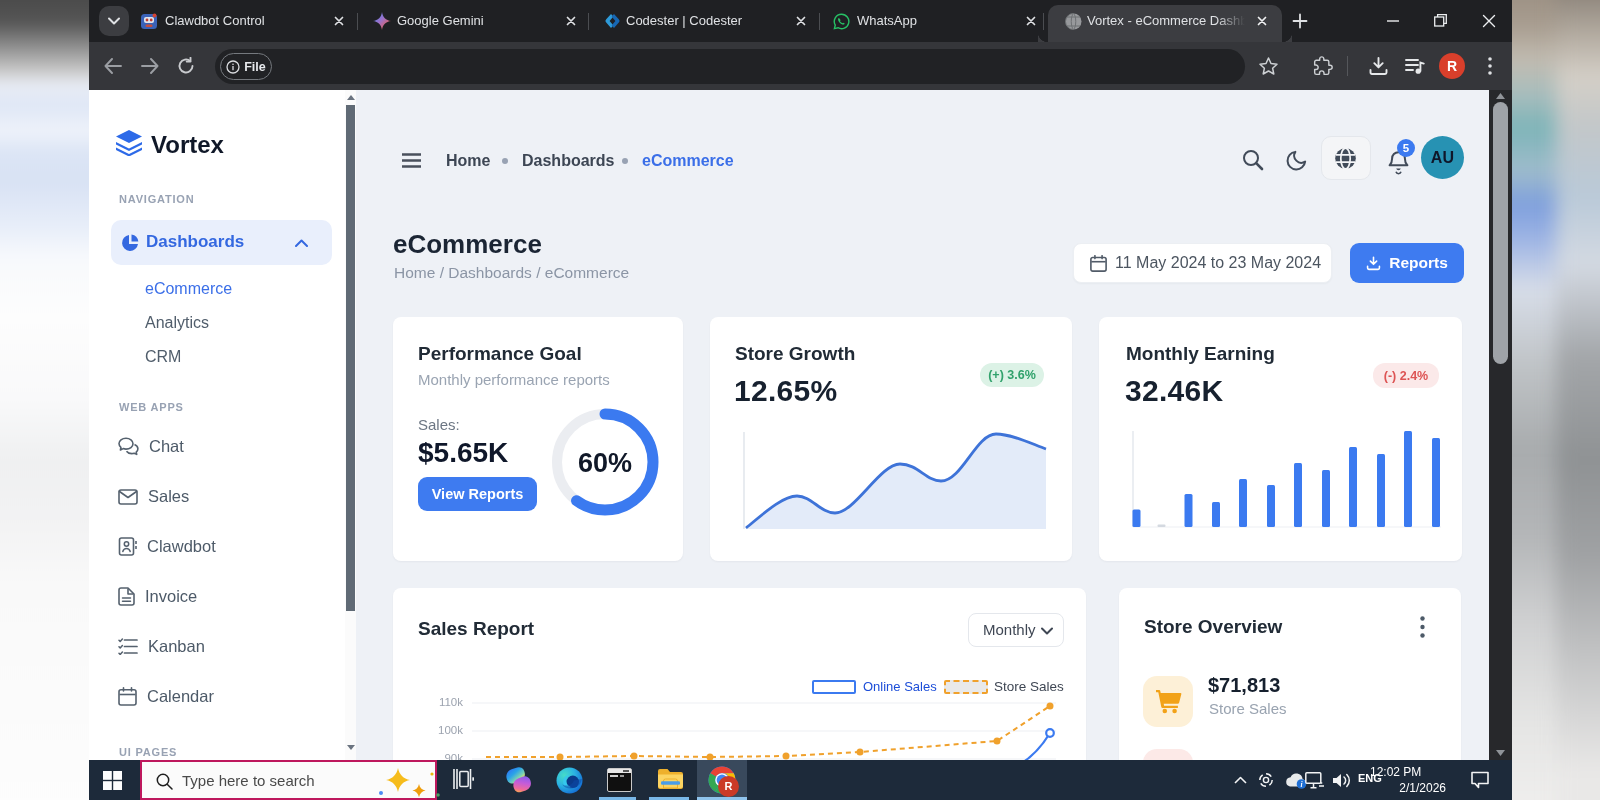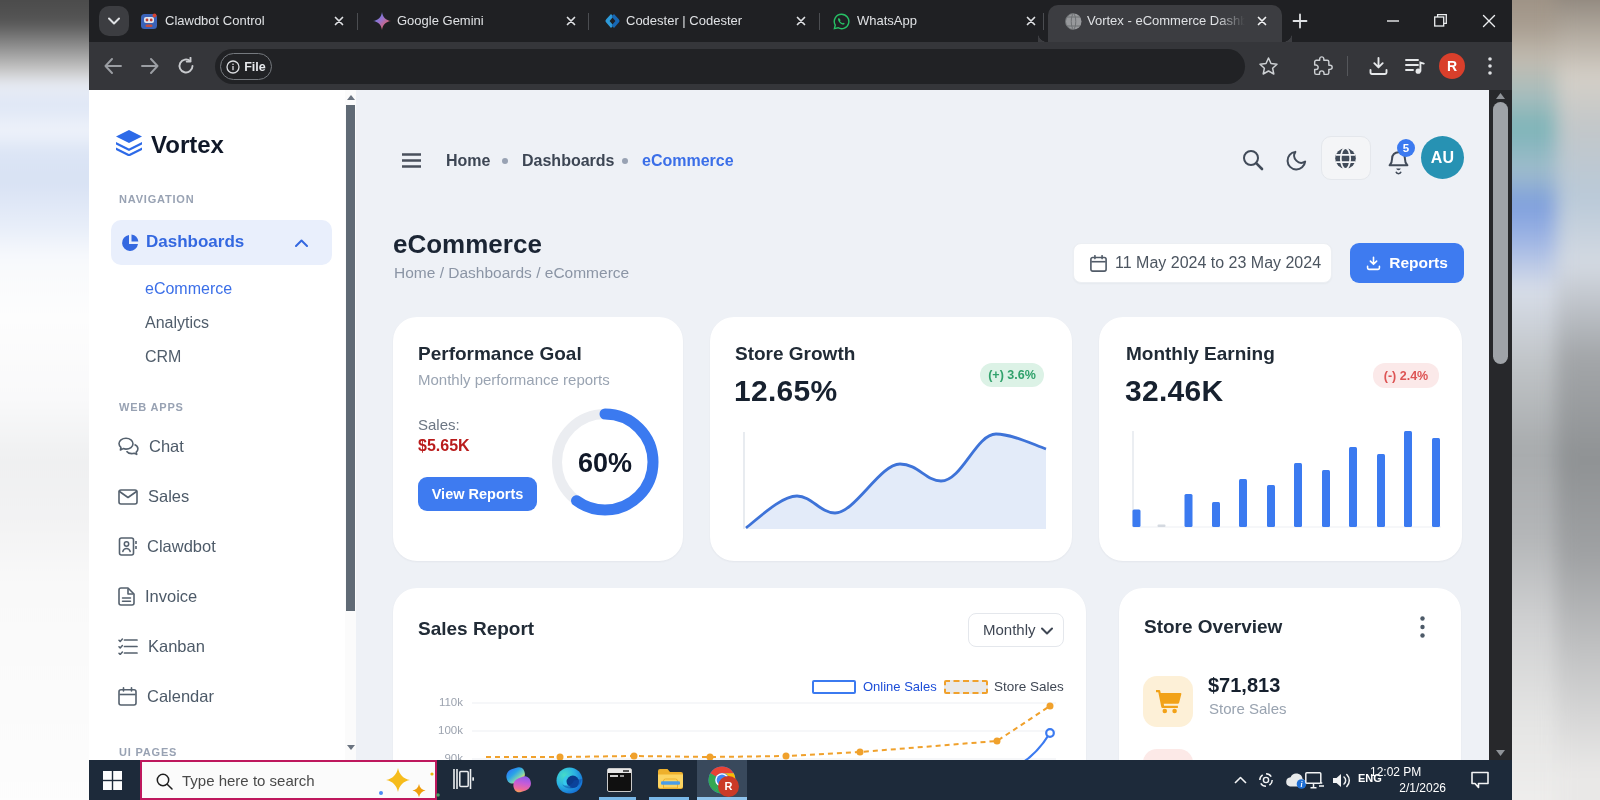--- a/index.html
+++ b/index.html
@@ -46,21 +46,21 @@
 #sbScroll { position:absolute; left:256px; top:0; width:11px; height:670px; background:#fbfbfb; }
 #sbThumb { position:absolute; left:1px; top:15px; width:9px; height:506px; background:#606a75; border-radius:0px; }
 #pgScroll { left:1489px; top:90px; width:23px; height:670px; background:#27282b; }
 #pgThumb { position:absolute; left:4px; top:12px; width:15px; height:262px; background:#9fa3a8; border-radius:8px; }
 
 .navlbl { position:absolute; color:#98a2b3; font-size:11px; font-weight:bold; letter-spacing:0.8px; }
 .sideitem { position:absolute; color:#4d5a68; font-size:16.5px; display:flex; align-items:center; gap:10px; }
 .subitem { position:absolute; color:#505d6b; font-size:16px; }
 
 
-.card { position:absolute; background:#fff; border-radius:24px; box-shadow:0 1px 2px rgba(30,40,60,0.05); }
+.card { position:absolute; background:#fff; border-radius:8px; box-shadow:0 1px 2px rgba(30,40,60,0.05); }
 .ctitle { position:absolute; color:#212b36; font-size:19px; font-weight:bold; }
 .pill { position:absolute; font-size:12.5px; font-weight:bold; border-radius:12px; display:flex; align-items:center; justify-content:center; }
 .bluebtn { position:absolute; background:#3e7bf0; color:#fff; border-radius:9px; display:flex; align-items:center; justify-content:center; font-weight:bold; }
 
 
 #task { left:89px; top:760px; width:1423px; height:40px; background:#1d2a3a; }
 .ttxt { color:#fff; font-size:12.5px; }
 </style>
 </head>
 <body>
@@ -340,21 +340,21 @@
           <ellipse cx="12.5" cy="12.5" rx="4.7" ry="10.3" fill="none" stroke="#f4f5f7" stroke-width="1.7"></ellipse>
         </svg>
 
       <svg width="23" height="25" viewBox="0 0 23 25" style="position:absolute;left:1298px;top:60px;">
           <path d="M11.5 2.2 c-3.8 0 -6.4 2.7 -6.4 6.3 0 4.4 -1.5 5.8 -2.5 6.8 h17.8 c-1 -1 -2.5 -2.4 -2.5 -6.8 0 -3.6 -2.6 -6.3 -6.4 -6.3 Z" stroke="#414b59" stroke-width="2" fill="none" stroke-linejoin="round"></path>
           <path d="M9.2 18.6 a2.4 2.4 0 0 0 4.6 0 Z" fill="#414b59"></path>
           <path d="M9 21.8 a2.6 2.6 0 0 0 5 0" stroke="#414b59" stroke-width="1.6" fill="none"></path>
         </svg>
       <div style="position:absolute;left:1308px;top:49px;width:18px;height:18px;border-radius:50%;background:#3b7af0;color:#fff;font-size:11.5px;font-weight:bold;text-align:center;line-height:18px;">5</div>
 
-      <div style="position:absolute;left:1332px;top:46px;width:43px;height:43px;border-radius:50%;background:#2792b3;color:#ffffff;font-size:16px;font-weight:bold;text-align:center;line-height:43px;letter-spacing:0.3px;">AU</div>
+      <div style="position:absolute;left:1332px;top:46px;width:43px;height:43px;border-radius:50%;background:#2792b3;color:#0f172a;font-size:16px;font-weight:bold;text-align:center;line-height:43px;letter-spacing:0.3px;">AU</div>
 
       <div style="position:absolute;left:304px;top:139px;font-size:26px;font-weight:bold;color:#1b2534;">eCommerce</div>
       <div style="position:absolute;left:305px;top:174px;font-size:15.5px;color:#8b95a5;">Home / Dashboards / eCommerce</div>
       <div style="position:absolute;left:984px;top:153px;width:259px;height:40px;background:#fff;border:1px solid #eceff3;border-radius:8px;box-shadow:0 1px 2px rgba(30,40,60,0.04);"></div>
       <svg width="17" height="17" viewBox="0 0 19 19" style="position:absolute;left:1001px;top:165px;">
           <rect x="1" y="2.8" width="17" height="15.2" rx="2" stroke="#515b68" stroke-width="1.8" fill="none"></rect>
           <path d="M1.5 7.5 H17.5" stroke="#515b68" stroke-width="1.8"></path>
           <path d="M5.5 0.8 V4 M13.5 0.8 V4" stroke="#515b68" stroke-width="1.8" stroke-linecap="round"></path>
         </svg>
       <div style="position:absolute;left:1026px;top:164px;font-size:16px;color:#4c5560;">11 May 2024 to 23 May 2024</div>
@@ -362,21 +362,21 @@
         <svg width="15" height="15" viewBox="0 0 19 18">
             <path d="M9.5 1 V9.6 M5.5 6 L9.5 10 L13.5 6" stroke="#fff" stroke-width="2" fill="none" stroke-linecap="round" stroke-linejoin="round"></path>
             <path d="M2 12.5 v2.3 a1.6 1.6 0 0 0 1.6 1.6 h11.8 a1.6 1.6 0 0 0 1.6 -1.6 v-2.3" stroke="#fff" stroke-width="2" fill="none" stroke-linecap="round"></path>
           </svg>
         Reports</div>
 
       <div class="card" style="left:304px;top:227px;width:290px;height:244px;">
         <div class="ctitle" style="left:25px;top:26px;">Performance Goal</div>
         <div style="position:absolute;left:25px;top:54px;font-size:15px;color:#9aa4b2;">Monthly performance reports</div>
         <div style="position:absolute;left:25px;top:99px;font-size:15px;color:#6c7683;">Sales:</div>
-        <div style="position:absolute;left:25px;top:120px;font-size:16px;font-weight:bold;color:#b91c1c;">$5.65K</div>
+        <div style="position:absolute;left:25px;top:120px;font-size:28px;font-weight:bold;color:#0f172a;">$5.65K</div>
         <div class="bluebtn" style="left:25px;top:160px;width:119px;height:34px;font-size:14.5px;">View Reports</div>
         <svg width="116" height="116" viewBox="0 0 116 116" style="position:absolute;left:154px;top:87px;">
           <circle cx="58" cy="58" r="48" stroke="#ebedf1" stroke-width="10" fill="none"></circle>
           <circle cx="58" cy="58" r="48" stroke="#3b7af0" stroke-width="11" fill="none" stroke-linecap="round" stroke-dasharray="181 121" transform="rotate(-90 58 58)"></circle>
           <text x="58" y="68" text-anchor="middle" font-size="27" font-weight="bold" fill="#101828" font-family="Liberation Sans, sans-serif">60%</text>
         </svg>
       </div>
 
       <div class="card" style="left:621px;top:227px;width:362px;height:244px;">
         <div class="ctitle" style="left:25px;top:26px;">Store Growth</div>

